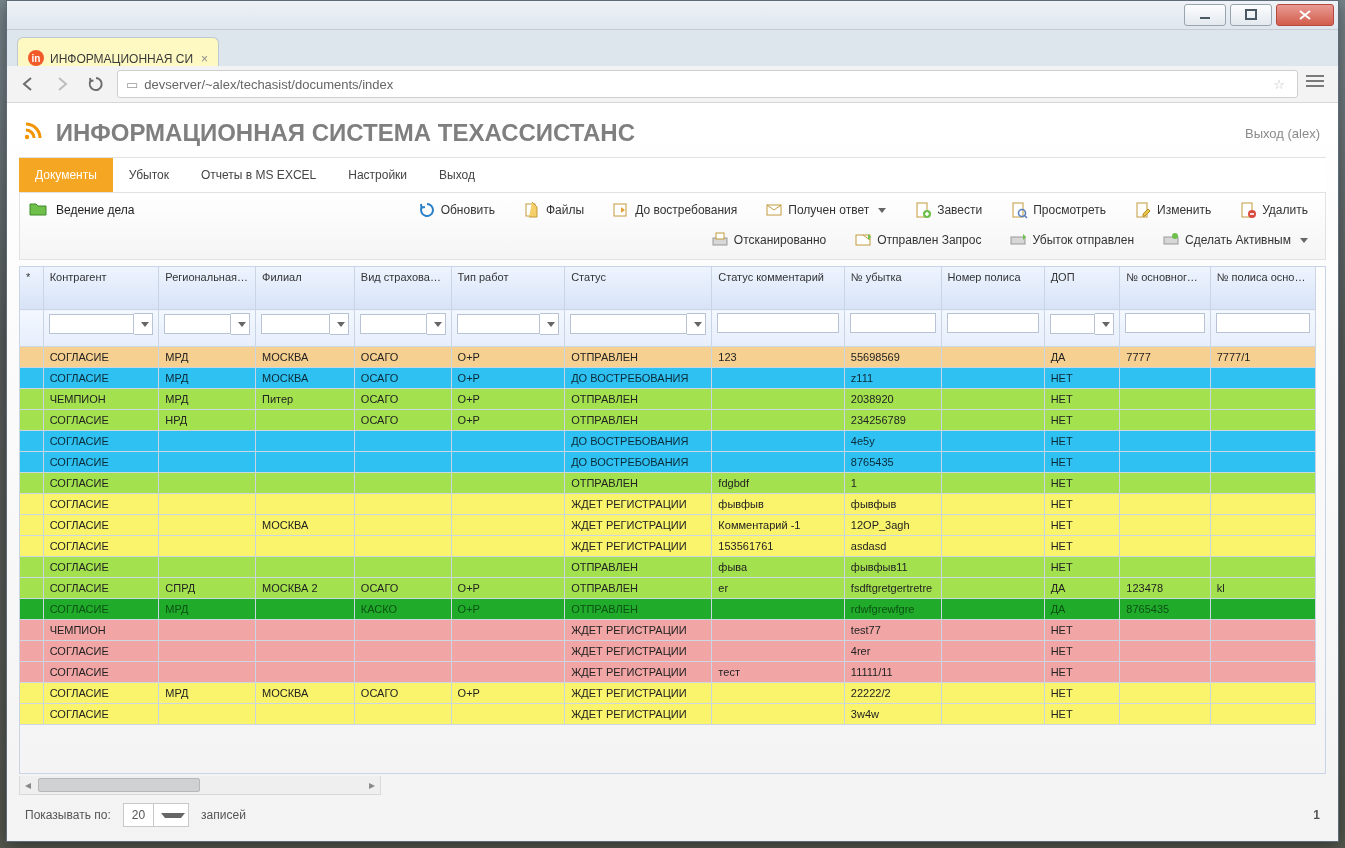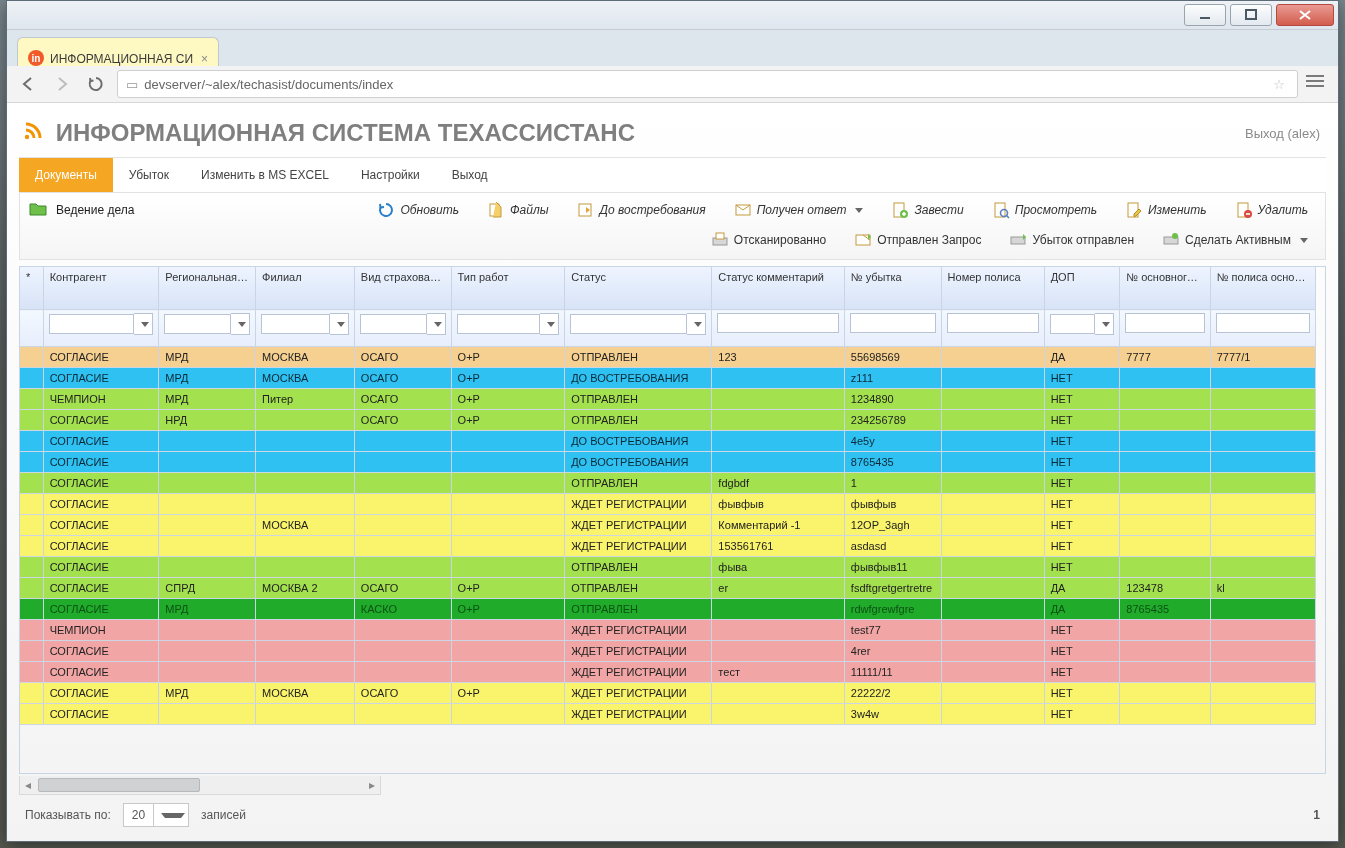--- a/index.html
+++ b/index.html
@@ -134,34 +134,34 @@
               </svg>
           </span>
           <span>ИНФОРМАЦИОННАЯ СИСТЕМА ТЕХАССИСТАНС</span>
         </h1>
         <a class="logout">Выход (alex)</a>
       </div>
 
       <div class="menubar" id="menubar">
           <div class="mitem active">Документы</div>
           <div class="mitem">Убыток</div>
-          <div class="mitem">Изменить в MS EXCEL</div>
+          <div class="mitem">Отчеты в MS EXCEL</div>
           <div class="mitem">Настройки</div>
           <div class="mitem">Выход</div>
         </div>
 
       <div class="toolbox">
         <div class="tbrow first">
           <div class="leftg">
             <span class="ic"><svg width="20" height="18">
                   <path d="M2 4h6l2 2h8v9H2z" fill="#6ec04a" stroke="#3f8a2b"></path>
                 </svg></span>
             <span>Ведение дела</span>
           </div>
-          <div class="tbrow" id="tbrow1" style="justify-content:flex-end;font-style:italic;">
+          <div class="tbrow" id="tbrow1" style="justify-content:flex-end;">
               <div class="tbtn">
                 <span class="ic">
                   <svg width="18" height="18">
                     <path d="M9 3a6 6 0 1 1-5.5 3.6" fill="none" stroke="#2a80c8" stroke-width="2"></path>
                     <path d="M3 3l.5 3.6L7 6" fill="none" stroke="#2a80c8" stroke-width="2"></path>
                   </svg>
                 </span>
                 <span>Обновить</span>
               </div>
               <div class="tbtn">
@@ -427,21 +427,21 @@
                 </tr>
                 <tr class="r-lime">
                   <td></td>
                   <td>ЧЕМПИОН</td>
                   <td>МРД</td>
                   <td>Питер</td>
                   <td>ОСАГО</td>
                   <td>О+Р</td>
                   <td>ОТПРАВЛЕН</td>
                   <td class="num"></td>
-                  <td class="num">1234890</td>
+                  <td class="num">2038920</td>
                   <td></td>
                   <td>НЕТ</td>
                   <td></td>
                   <td class="num"></td>
                 </tr>
                 <tr class="r-lime">
                   <td></td>
                   <td>СОГЛАСИЕ</td>
                   <td>НРД</td>
                   <td></td>

